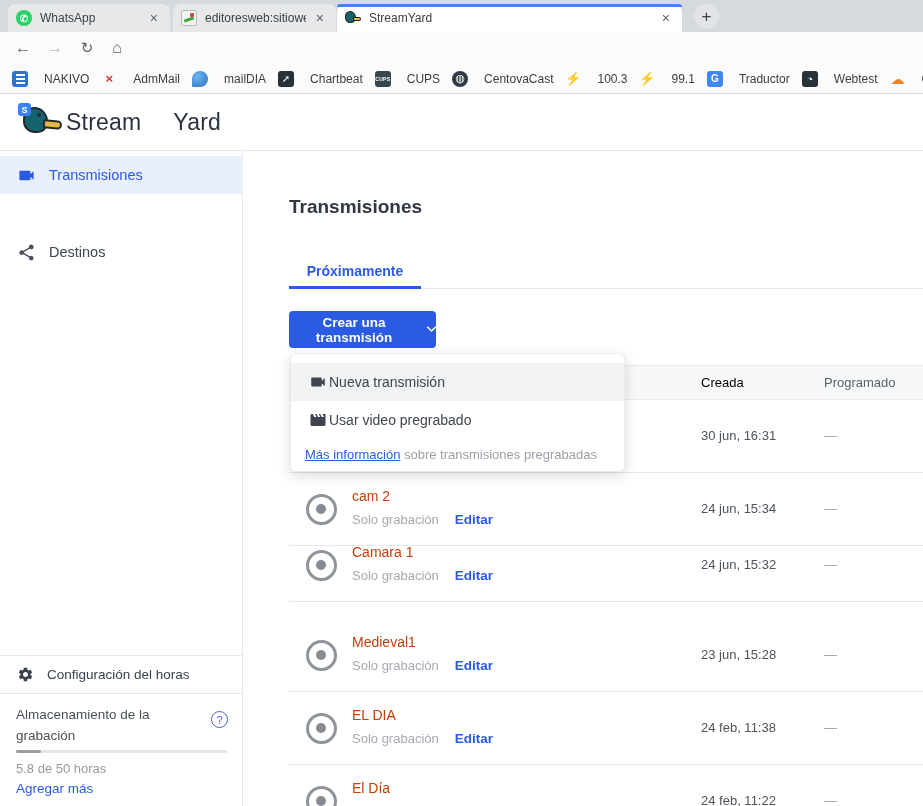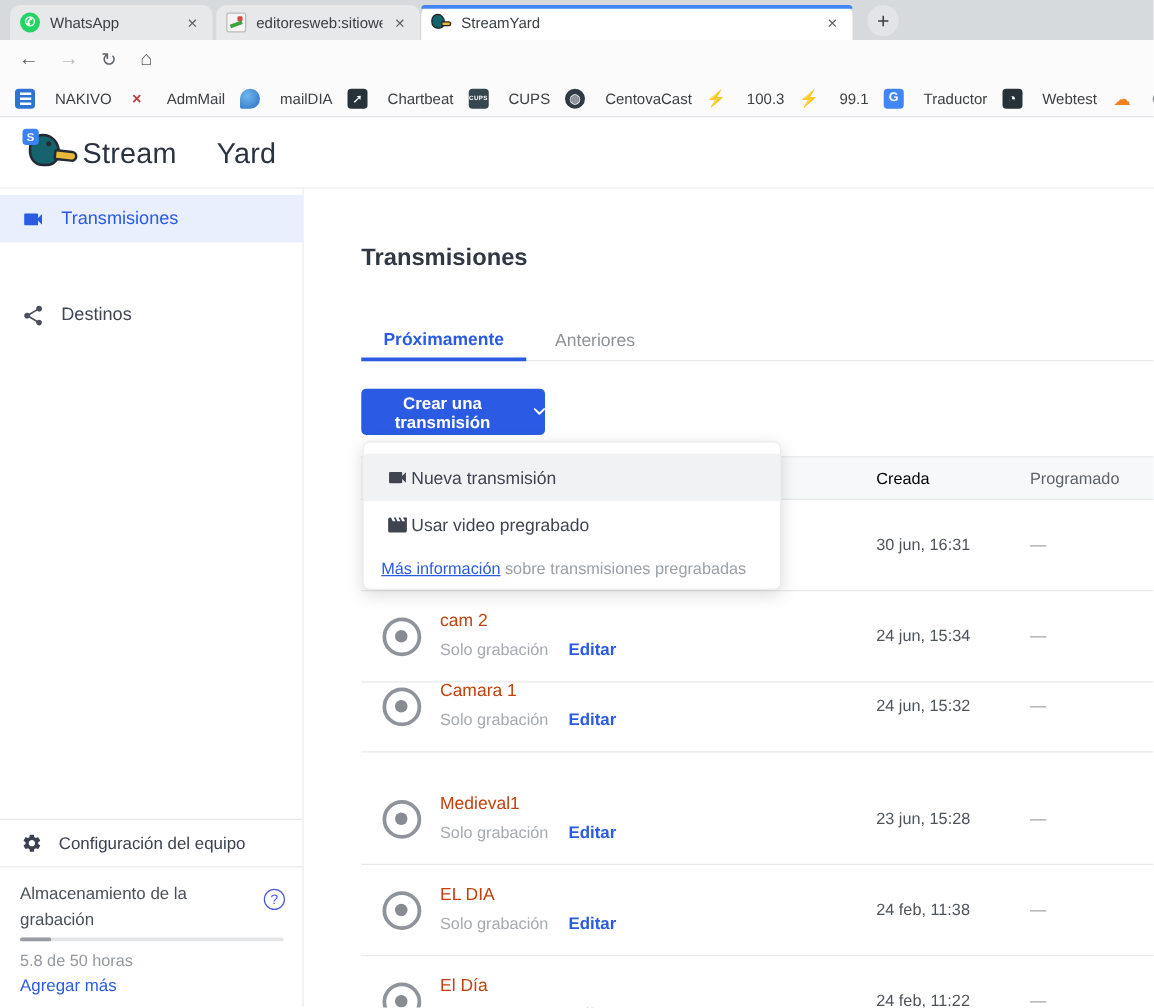--- a/index.html
+++ b/index.html
@@ -227,42 +227,41 @@
         <path d="M18 16.08c-.76 0-1.44.3-1.96.77L8.91 12.7c.05-.23.09-.46.09-.7s-.04-.47-.09-.7l7.05-4.11c.54.5 1.25.81 2.04.81 1.66 0 3-1.34 3-3s-1.34-3-3-3-3 1.34-3 3c0 .24.04.47.09.7L8.04 9.81C7.5 9.31 6.79 9 6 9c-1.66 0-3 1.34-3 3s1.34 3 3 3c.79 0 1.5-.31 2.04-.81l7.12 4.16c-.05.21-.08.43-.08.65 0 1.61 1.31 2.92 2.92 2.92 1.61 0 2.92-1.31 2.92-2.92s-1.31-2.92-2.92-2.92z"></path>
       </svg>
     <span>Destinos</span>
   </div>
 
   <div class="side-divider" style="top:504px;"></div>
   <div class="settings-row">
     <svg viewBox="0 0 24 24">
         <path d="M19.14 12.94c.04-.3.06-.61.06-.94 0-.32-.02-.64-.07-.94l2.03-1.58c.18-.14.23-.41.12-.61l-1.92-3.32c-.12-.22-.37-.29-.59-.22l-2.39.96c-.5-.38-1.03-.7-1.62-.94l-.36-2.54c-.04-.24-.24-.41-.48-.41h-3.84c-.24 0-.43.17-.47.41l-.36 2.54c-.59.24-1.13.57-1.62.94l-2.39-.96c-.22-.08-.47 0-.59.22L2.74 8.87c-.12.21-.08.47.12.61l2.03 1.58c-.05.3-.09.63-.09.94s.02.64.07.94l-2.03 1.58c-.18.14-.23.41-.12.61l1.92 3.32c.12.22.37.29.59.22l2.39-.96c.5.38 1.03.7 1.62.94l.36 2.54c.05.24.24.41.48.41h3.84c.24 0 .44-.17.47-.41l.36-2.54c.59-.24 1.13-.56 1.62-.94l2.39.96c.22.08.47 0 .59-.22l1.92-3.32c.12-.22.07-.47-.12-.61l-2.01-1.58zM12 15.6c-1.98 0-3.6-1.62-3.6-3.6s1.62-3.6 3.6-3.6 3.6 1.62 3.6 3.6-1.62 3.6-3.6 3.6z"></path>
       </svg>
-    <span>Configuración del equipo</span>
+    <span>Configuración del horas</span>
   </div>
   <div class="side-divider" style="top:542px;"></div>
 
   <div class="storage-title">
     <div>Almacenamiento de la</div>
     <div>grabación</div>
   </div>
   <div class="help-badge">?</div>
   <div class="progress-track">
     <div class="progress-fill" style="width: 12%;"></div>
   </div>
   <div class="storage-usage">5.8 de 50 horas</div>
   <div class="storage-add">Agregar más</div>
 </div>
 
 <div class="main">
   <div class="page-title">Transmisiones</div>
 
   <div class="seg-tabs">
     <div class="seg-tab active" style="left:0;width:132px;">Próximamente</div>
-    <div class="seg-tab idle" style="left:132px;width:110px;">Anteriores</div>
   </div>
 
   <button class="create-btn">
     <span>Crear una transmisión</span>
     <svg viewBox="0 0 12 8">
         <path d="M1 1l5 5 5-5" fill="none" stroke="#fff" stroke-width="2" stroke-linecap="round" stroke-linejoin="round"></path>
       </svg>
   </button>
 
   <div class="table-head">

